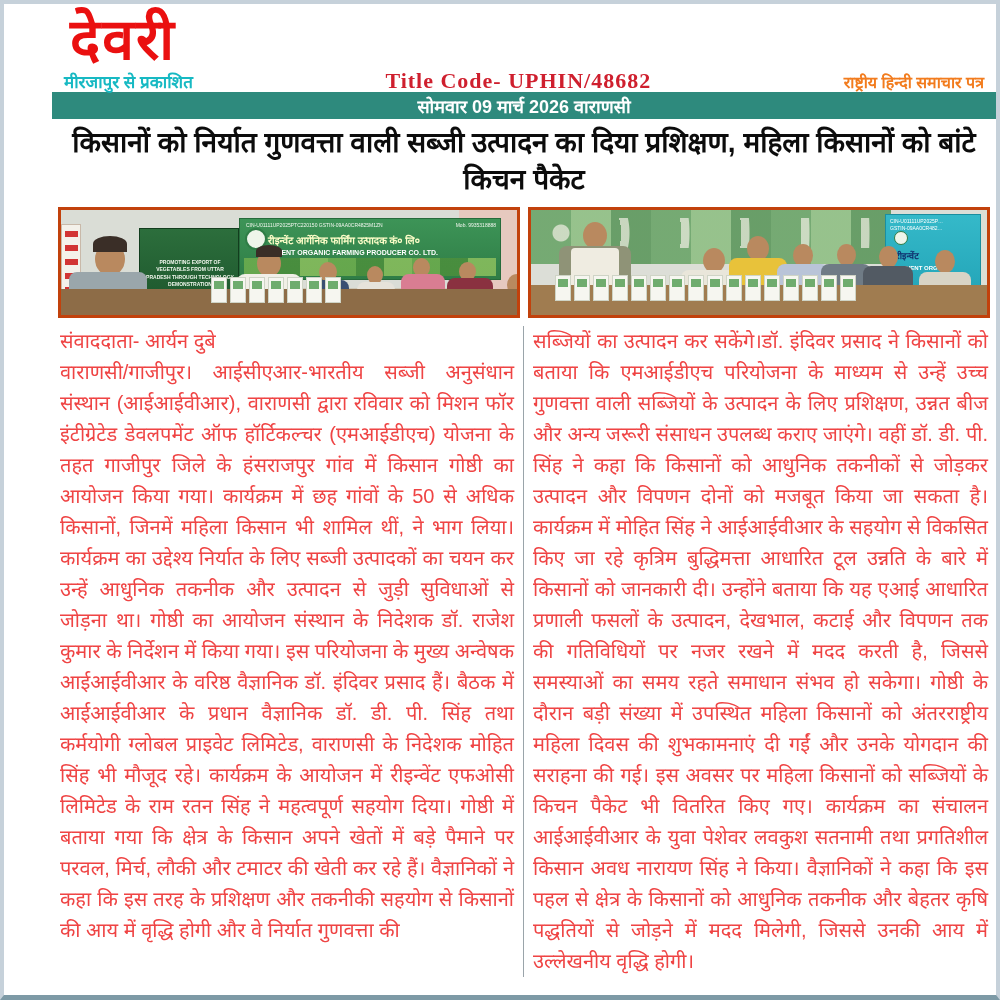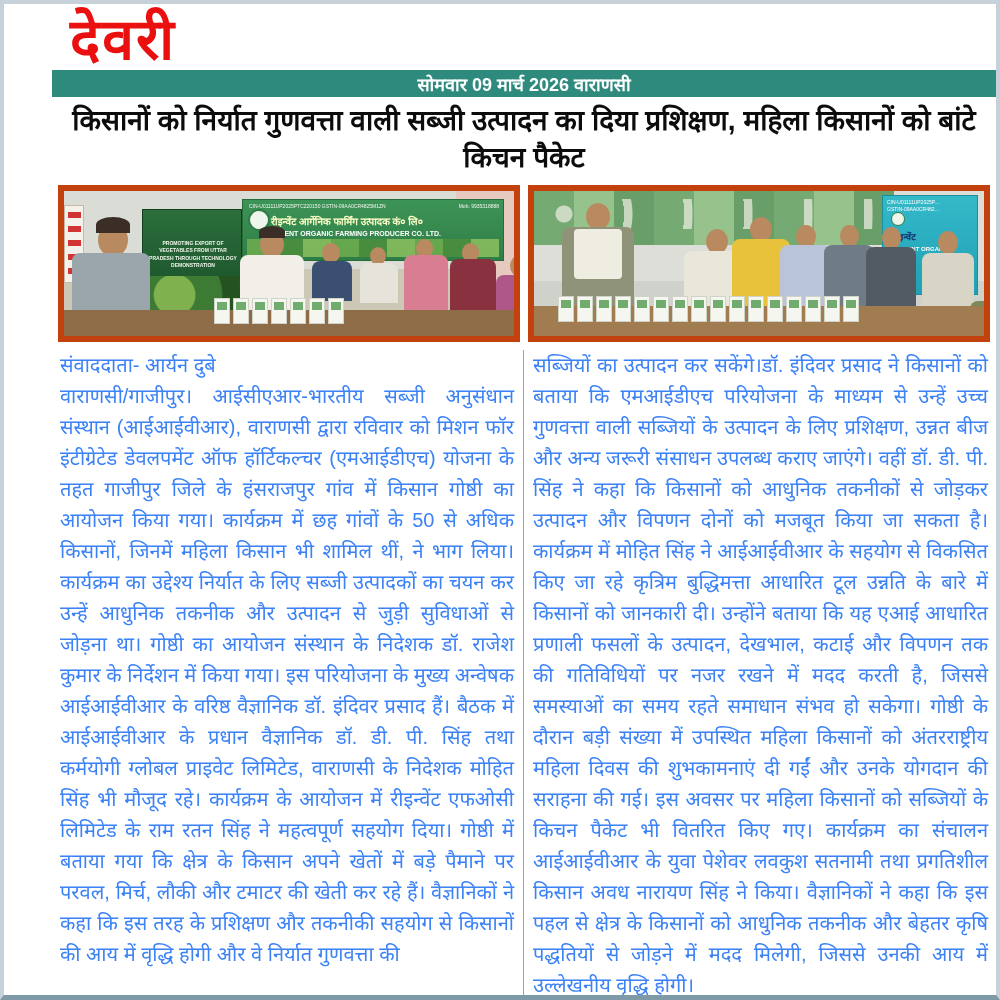--- a/index.html
+++ b/index.html
@@ -44,22 +44,22 @@
   }
   
   .headline {
     margin:6px auto 4px auto; max-width:985px;
     text-align:center; color:#0c0c0c;
     font-size:28px; font-weight:800; line-height:1.32;
   }
   
   .photo-row { display:flex; gap:8px; padding:4px 6px 2px 6px; }
   .photo {
-    position:relative; width:490px; height:157px; overflow:hidden;
-    border:6px solid #c2410c; background:#cdc7b6;
+    position:relative; width:490px; height:111px; overflow:hidden;
+    border:3px solid #c2410c; background:#cdc7b6;
   }
   .photo * { position:absolute; }
   .wall { left:0; top:0; width:100%; height:78px; background:#daddd6; }
   .wall-pink { right:0; top:0; width:58px; height:110px; background:#e6c9bf; }
   
   .banner-green {
     left:178px; top:8px; width:262px; height:62px;
     background:linear-gradient(#3d9457,#2f7d46);
     border:1px solid #276b3b; color:#fff; overflow:hidden;
   }
@@ -102,36 +102,41 @@
   }
   .banner-cyan .cline { position:absolute; left:4px; font-size:5px; color:#ffffff; white-space:nowrap; }
   .banner-cyan .brand { position:absolute; left:10px; top:34px; font-size:9px; font-weight:800; color:#10306e; }
   .banner-cyan .brand2 { position:absolute; left:6px; top:50px; font-size:6px; font-weight:800; color:#ffffff; }
   .banner-cyan .blogo { position:absolute; left:8px; top:16px; width:14px; height:14px; border-radius:50%; background:#eef5ea; border:1px solid #2f7d46; }
   
   .body-wrap {
     display:flex; padding:6px 8px 0 8px; gap:0;
   }
   .col {
-    width:50%; color:#3b82f6;
+    width:50%; color:#ef4444;
     font-size:20px; line-height:31px;
     text-align:justify;
   }
   .col.left  { padding-right:9px; border-right:1px solid #9aa4aa; }
   .col.right { padding-left:9px; }
   .byline { text-align:left; }
 </style>
 </head>
 <body>
 
 <div class="page">
 
   <div class="masthead">
     <div class="masthead-title-row">
       <span class="masthead-title left">देवरी</span>
+    </div>
+    <div class="masthead-subrow">
+      <span class="published-from">मीरजापुर से प्रकाशित</span>
+      <span class="title-code">Title Code- UPHIN/48682</span>
+      <span class="tagline">राष्ट्रीय हिन्दी समाचार पत्र</span>
     </div>
   </div>
 
   <div class="date-bar">सोमवार 09 मार्च 2026 वाराणसी</div>
 
   <h1 class="headline">किसानों को निर्यात गुणवत्ता वाली सब्जी उत्पादन का दिया प्रशिक्षण, महिला किसानों को बांटे किचन पैकेट</h1>
 
   <div class="photo-row">
 
     <div class="photo">

